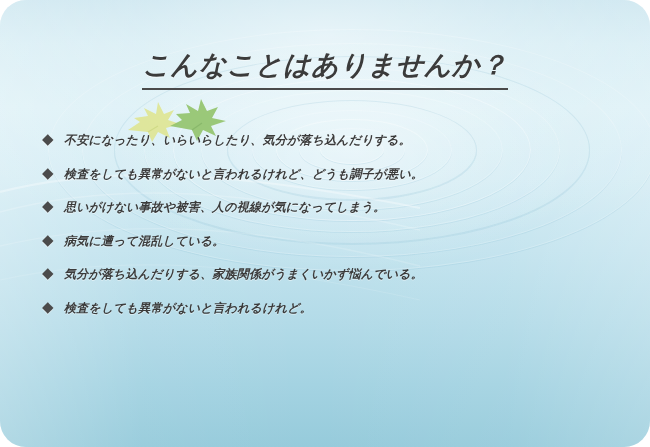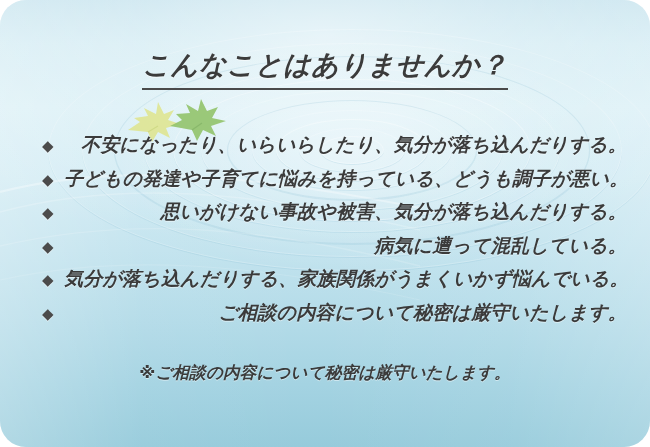--- a/index.html
+++ b/index.html
@@ -159,27 +159,26 @@
   .bullet {
     flex: 0 0 auto;
     width: 22px;
     font-size: 15px;
     line-height: 1;
     color: #4b4b4b;
     text-shadow: 0 1px 0 rgba(255,255,255,0.5);
   }
   .row-text {
     flex: 1 1 auto;
-    font-size: 19px;
+    font-size: 12px;
     font-weight: bold;
     color: #3b3b3b;
     letter-spacing: 0.2px;
     white-space: nowrap;
     text-shadow: 0 1px 0 rgba(255,255,255,0.45);
-    text-align: right;
   }
 
   #footnote {
     position: absolute;
     left: 0;
     right: 0;
     top: 362px;
     text-align: center;
     font-size: 16.5px;
     font-weight: bold;
@@ -238,42 +237,41 @@
 
       <div id="list">
 
         <div class="row">
           <span class="bullet">◆</span>
           <span class="row-text">不安になったり、いらいらしたり、気分が落ち込んだりする。</span>
         </div>
 
         <div class="row">
           <span class="bullet">◆</span>
-          <span class="row-text">子どもの発達や子育てに悩みを持っている、どうも調子が悪い。</span>
-        </div>
-
-        <div class="row">
-          <span class="bullet">◆</span>
-          <span class="row-text">思いがけない事故や被害、気分が落ち込んだりする。</span>
+          <span class="row-text">検査をしても異常がないと言われるけれど、どうも調子が悪い。</span>
+        </div>
+
+        <div class="row">
+          <span class="bullet">◆</span>
+          <span class="row-text">思いがけない事故や被害、人の視線が気になってしまう。</span>
         </div>
 
         <div class="row">
           <span class="bullet">◆</span>
           <span class="row-text">病気に遭って混乱している。</span>
         </div>
 
         <div class="row">
           <span class="bullet">◆</span>
           <span class="row-text">気分が落ち込んだりする、家族関係がうまくいかず悩んでいる。</span>
         </div>
 
         <div class="row">
           <span class="bullet">◆</span>
-          <span class="row-text">ご相談の内容について秘密は厳守いたします。</span>
+          <span class="row-text">検査をしても異常がないと言われるけれど。</span>
         </div>
 
       </div>
 
-      <div id="footnote">※ご相談の内容について秘密は厳守いたします。</div>
 
     </div>
   </div>
 </div>
 
 </body></html>

